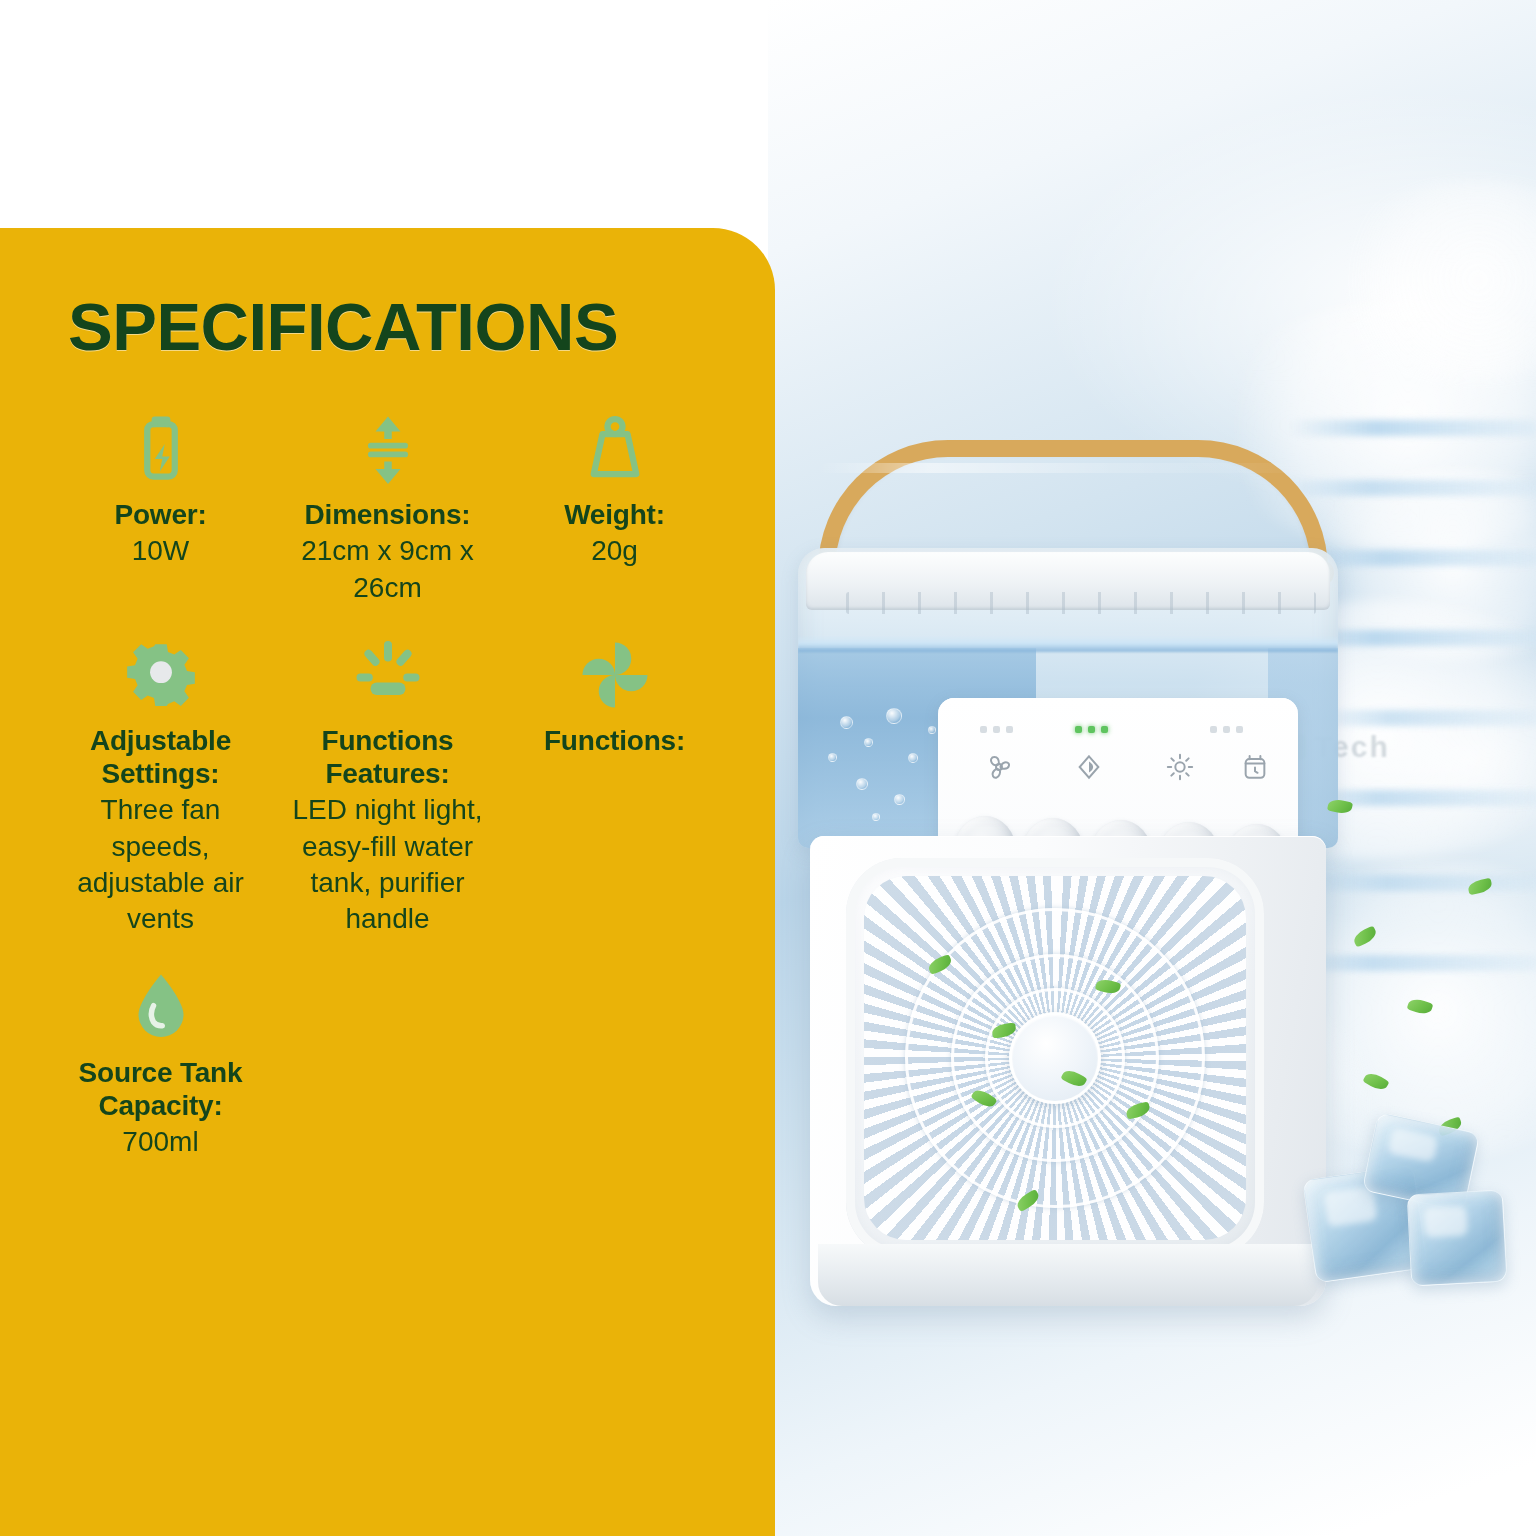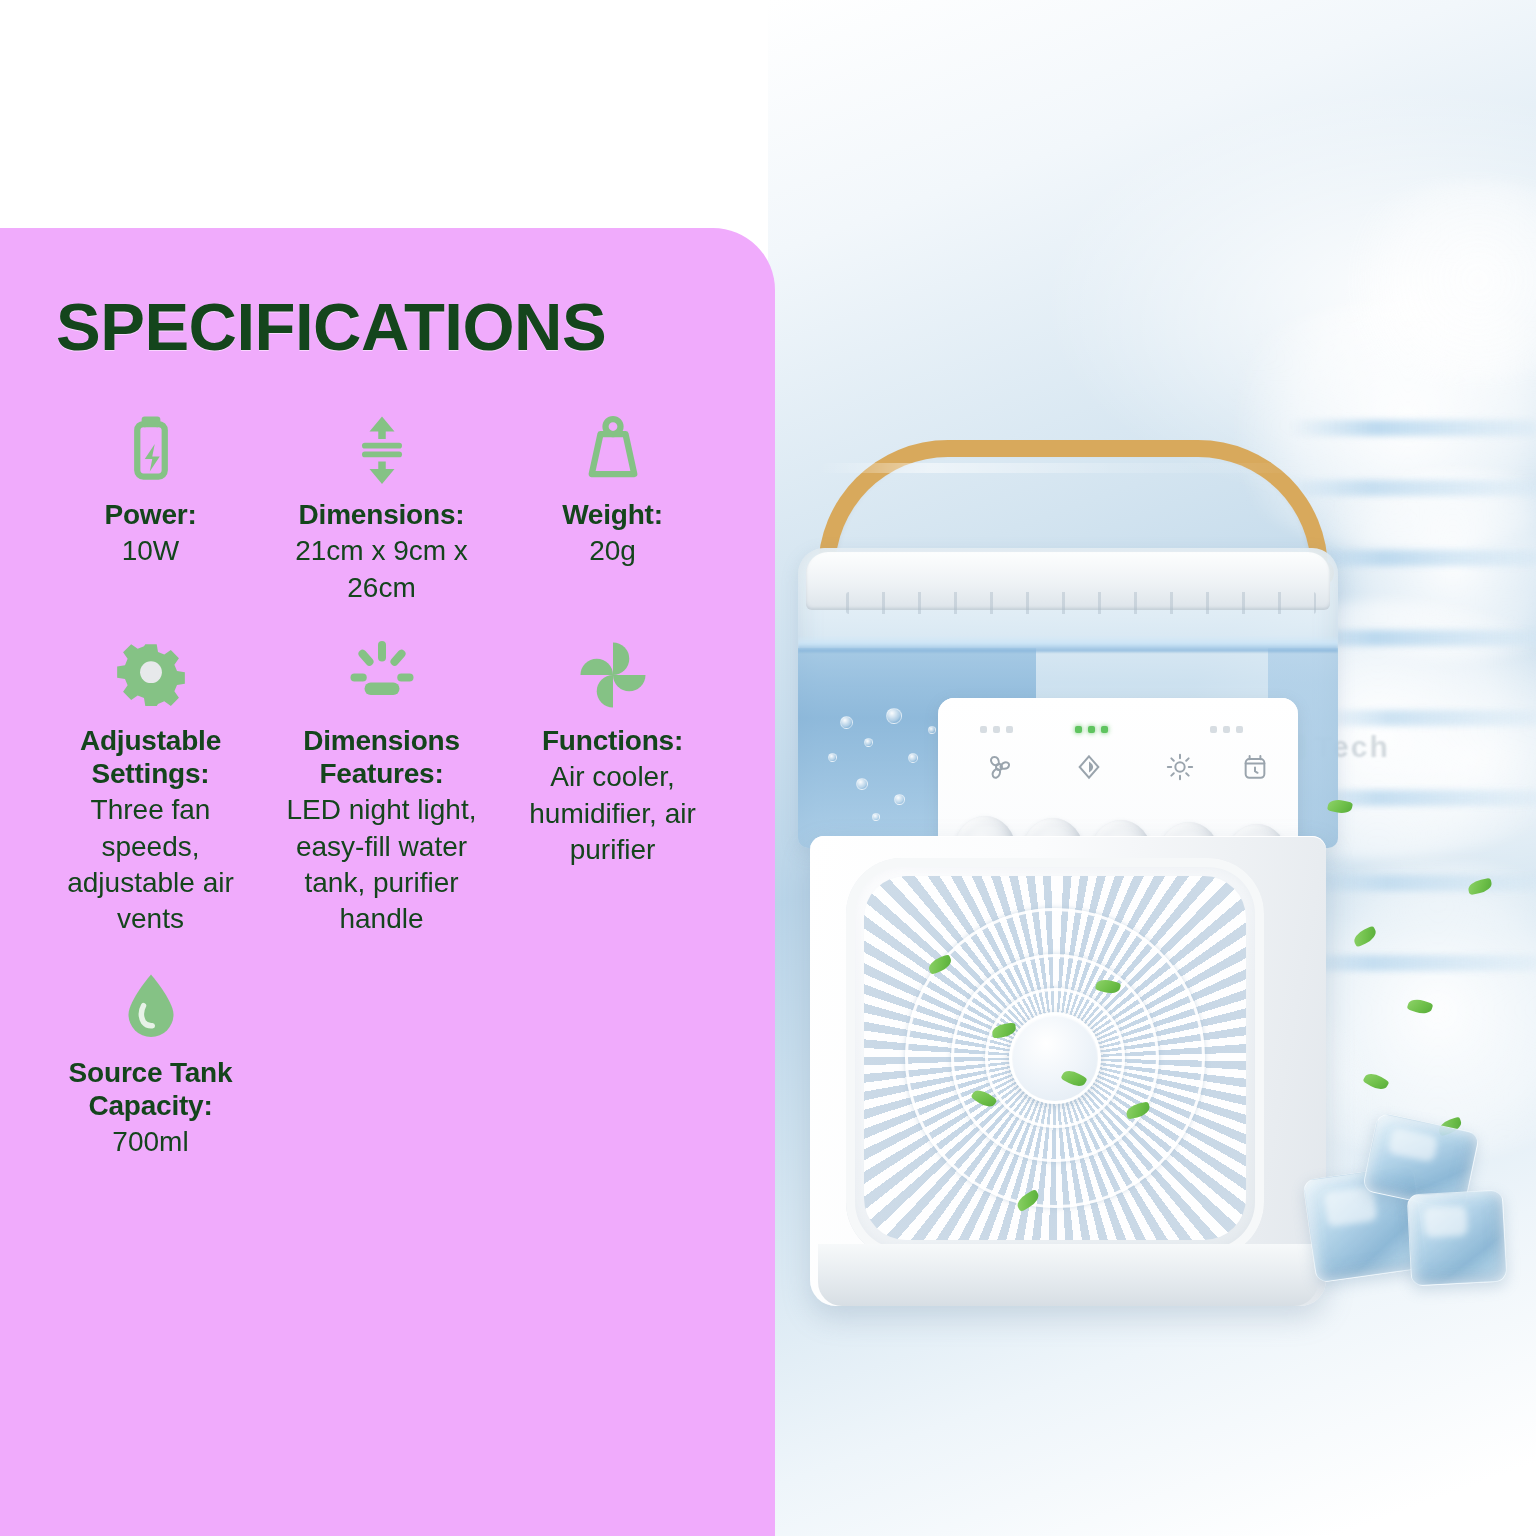--- a/index.html
+++ b/index.html
@@ -205,23 +205,23 @@
     border: 1px solid rgba(255,255,255,.65);
   }
   .cube::after {
     content:""; position:absolute; left:16%; top:14%; width:46%; height:34%;
     border-radius:8px; background: rgba(255,255,255,.55); filter: blur(3px);
   }
 
   
   .spec-card {
     position: absolute; left: 0; top: 228px; width: 775px; height: 1308px;
-    background: #f0abfc;
+    background: #eab308;
     border-radius: 0 62px 0 0;
-    padding: 58px 52px 0 40px;
+    padding: 58px 52px 0 52px;
   }
   .spec-title {
     font-size: 67px; font-weight: 800; color: #14451c;
     letter-spacing: -0.5px; line-height: 1.05;
     margin: 6px 0 0 16px;
     text-shadow: 0 1px 0 rgba(255,255,255,.5);
   }
   .spec-grid {
     margin-top: 44px;
     display: grid; grid-template-columns: 1fr 1fr 1fr;
@@ -448,35 +448,34 @@
         <div class="spec-icon">
           <svg viewBox="0 0 64 64" width="80" height="80" fill="none" stroke="#85c285" stroke-width="6.4" stroke-linecap="round">
             <path d="M32 8 v10"></path>
             <path d="M16.4 15 l5.6 6.4"></path>
             <path d="M47.6 15 l-5.6 6.4"></path>
             <path d="M10 34 h6.6"></path>
             <path d="M54 34 h-6.6"></path>
             <path d="M23 43 h18" stroke-width="10"></path>
           </svg>
         </div>
-        <div class="spec-label">Dimensions Features:</div>
+        <div class="spec-label">Functions Features:</div>
         <div class="spec-value">LED night light, easy-fill water tank, purifier handle</div>
       </div>
 
       <div class="spec-item">
         <div class="spec-icon">
           <svg viewBox="0 0 64 64" width="80" height="80" fill="#85c285">
             <path d="M32 32 V6 a13 13 0 0 1 0 26z"></path>
             <path d="M32 32 H58 a13 13 0 0 1-26 0z"></path>
             <path d="M32 32 V58 a13 13 0 0 1 0-26z"></path>
             <path d="M32 32 H6 a13 13 0 0 1 26 0z"></path>
           </svg>
         </div>
         <div class="spec-label">Functions:</div>
-        <div class="spec-value">Air cooler, humidifier, air purifier</div>
       </div>
 
       <div class="spec-item">
         <div class="spec-icon">
           <svg viewBox="0 0 64 64" width="80" height="80">
             <path d="M32 6 C32 6 14 27 14 38 a18 18 0 0 0 36 0 C50 27 32 6 32 6z" fill="#85c285"></path>
             <path d="M26 31 a10 12 0 0 0 0 13 a8 8 0 0 0 7 3" fill="none" stroke="#e7f2e7" stroke-width="4.4" stroke-linecap="round"></path>
           </svg>
         </div>
         <div class="spec-label">Source Tank Capacity:</div>

